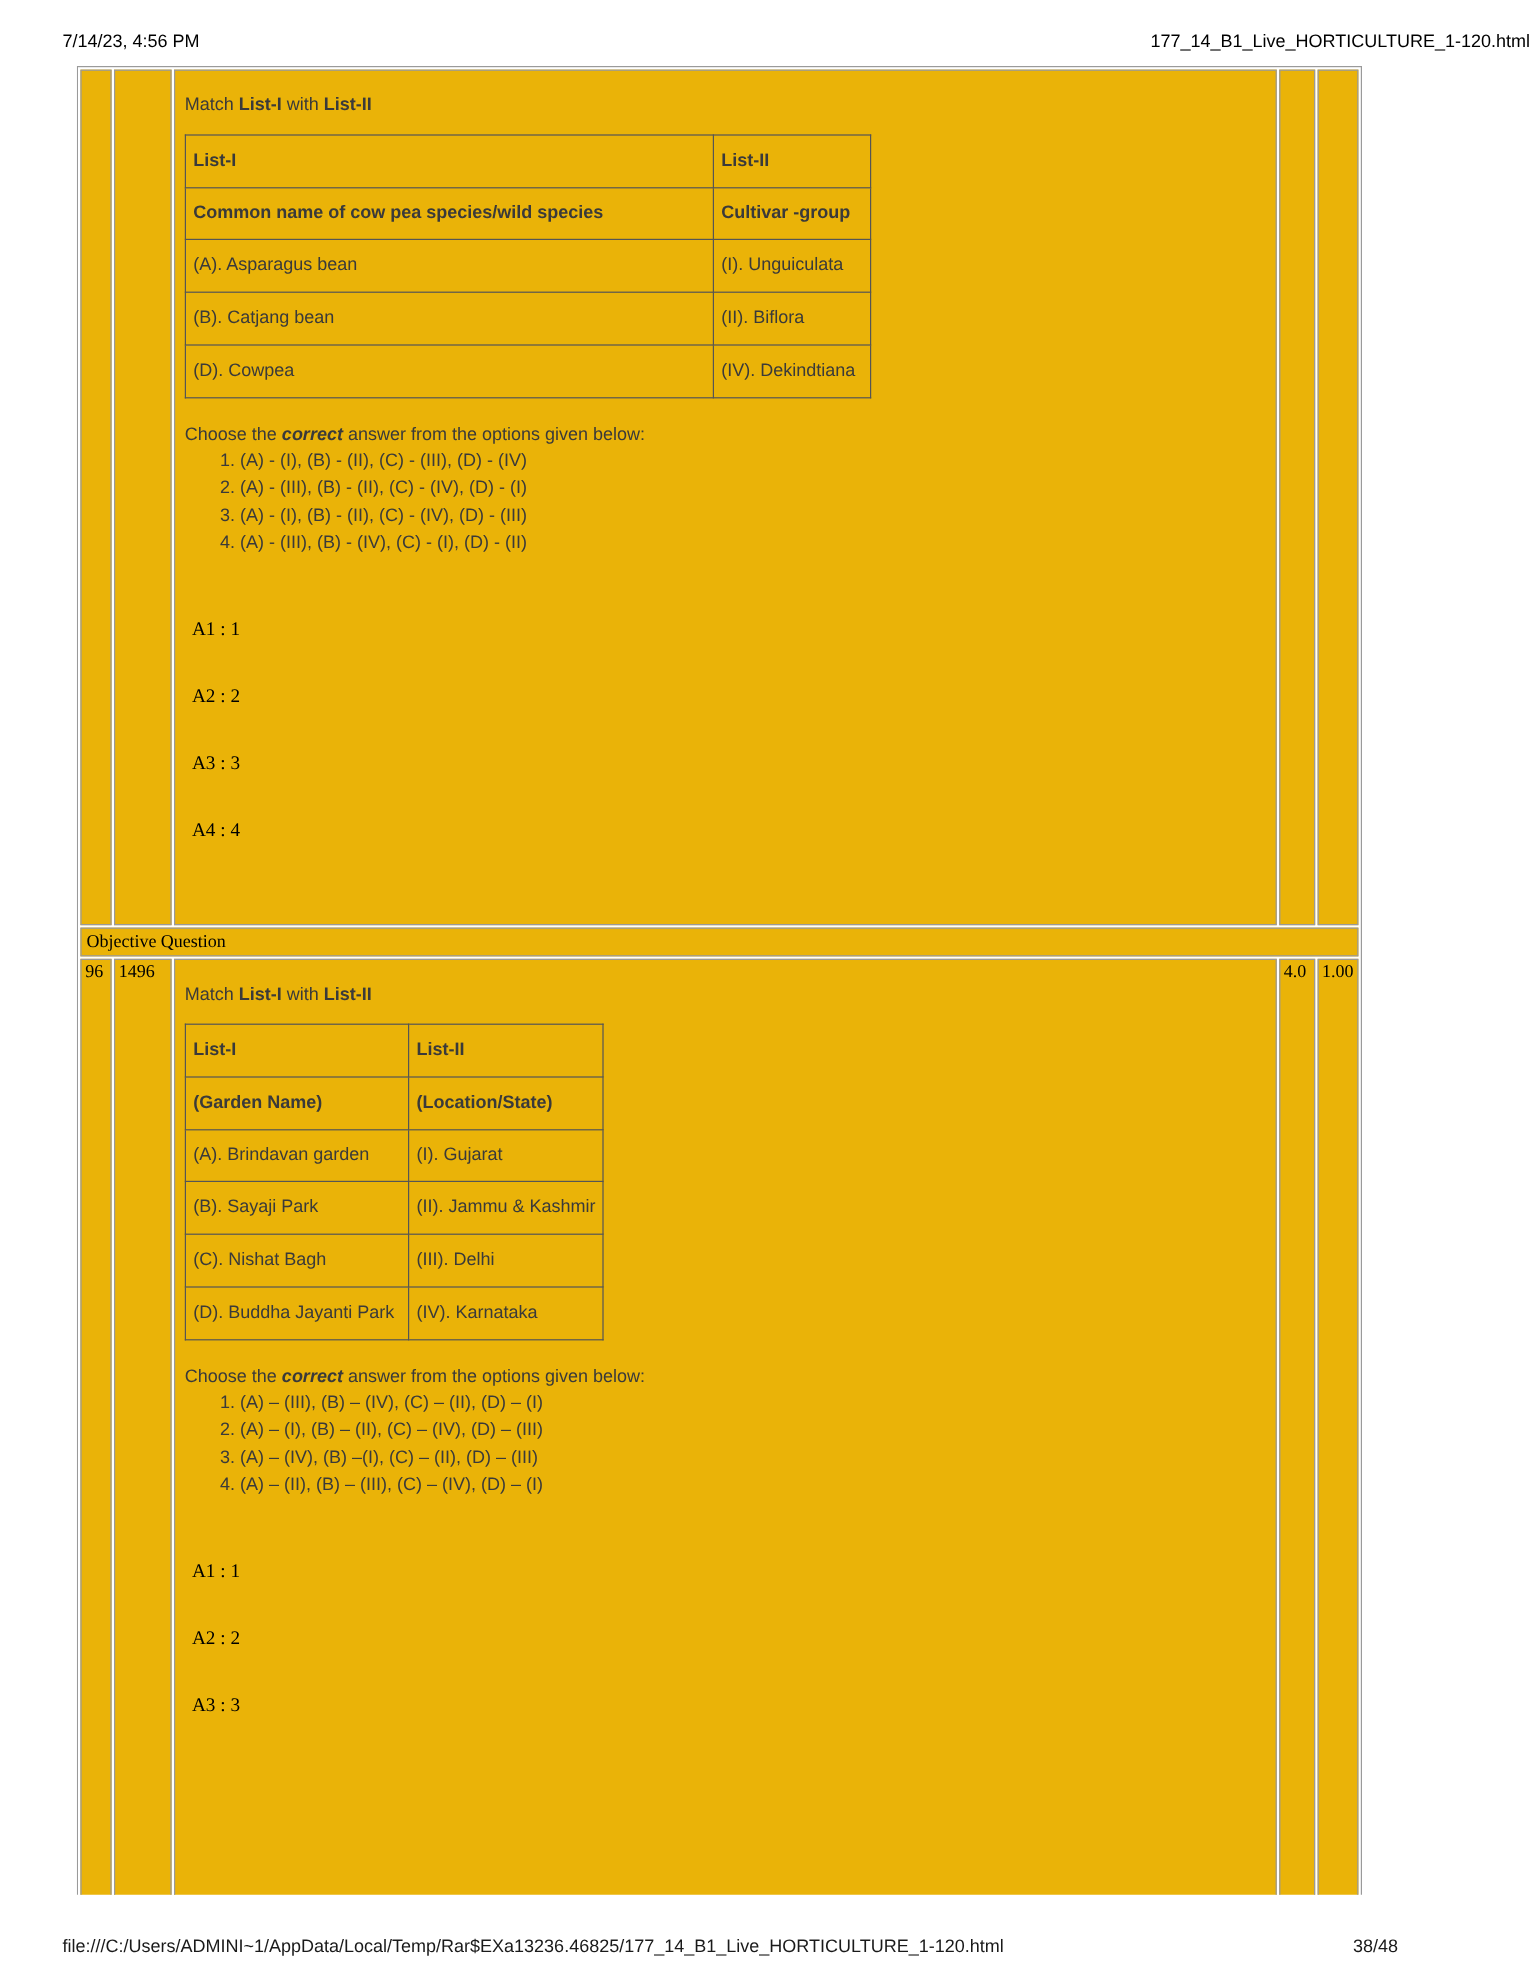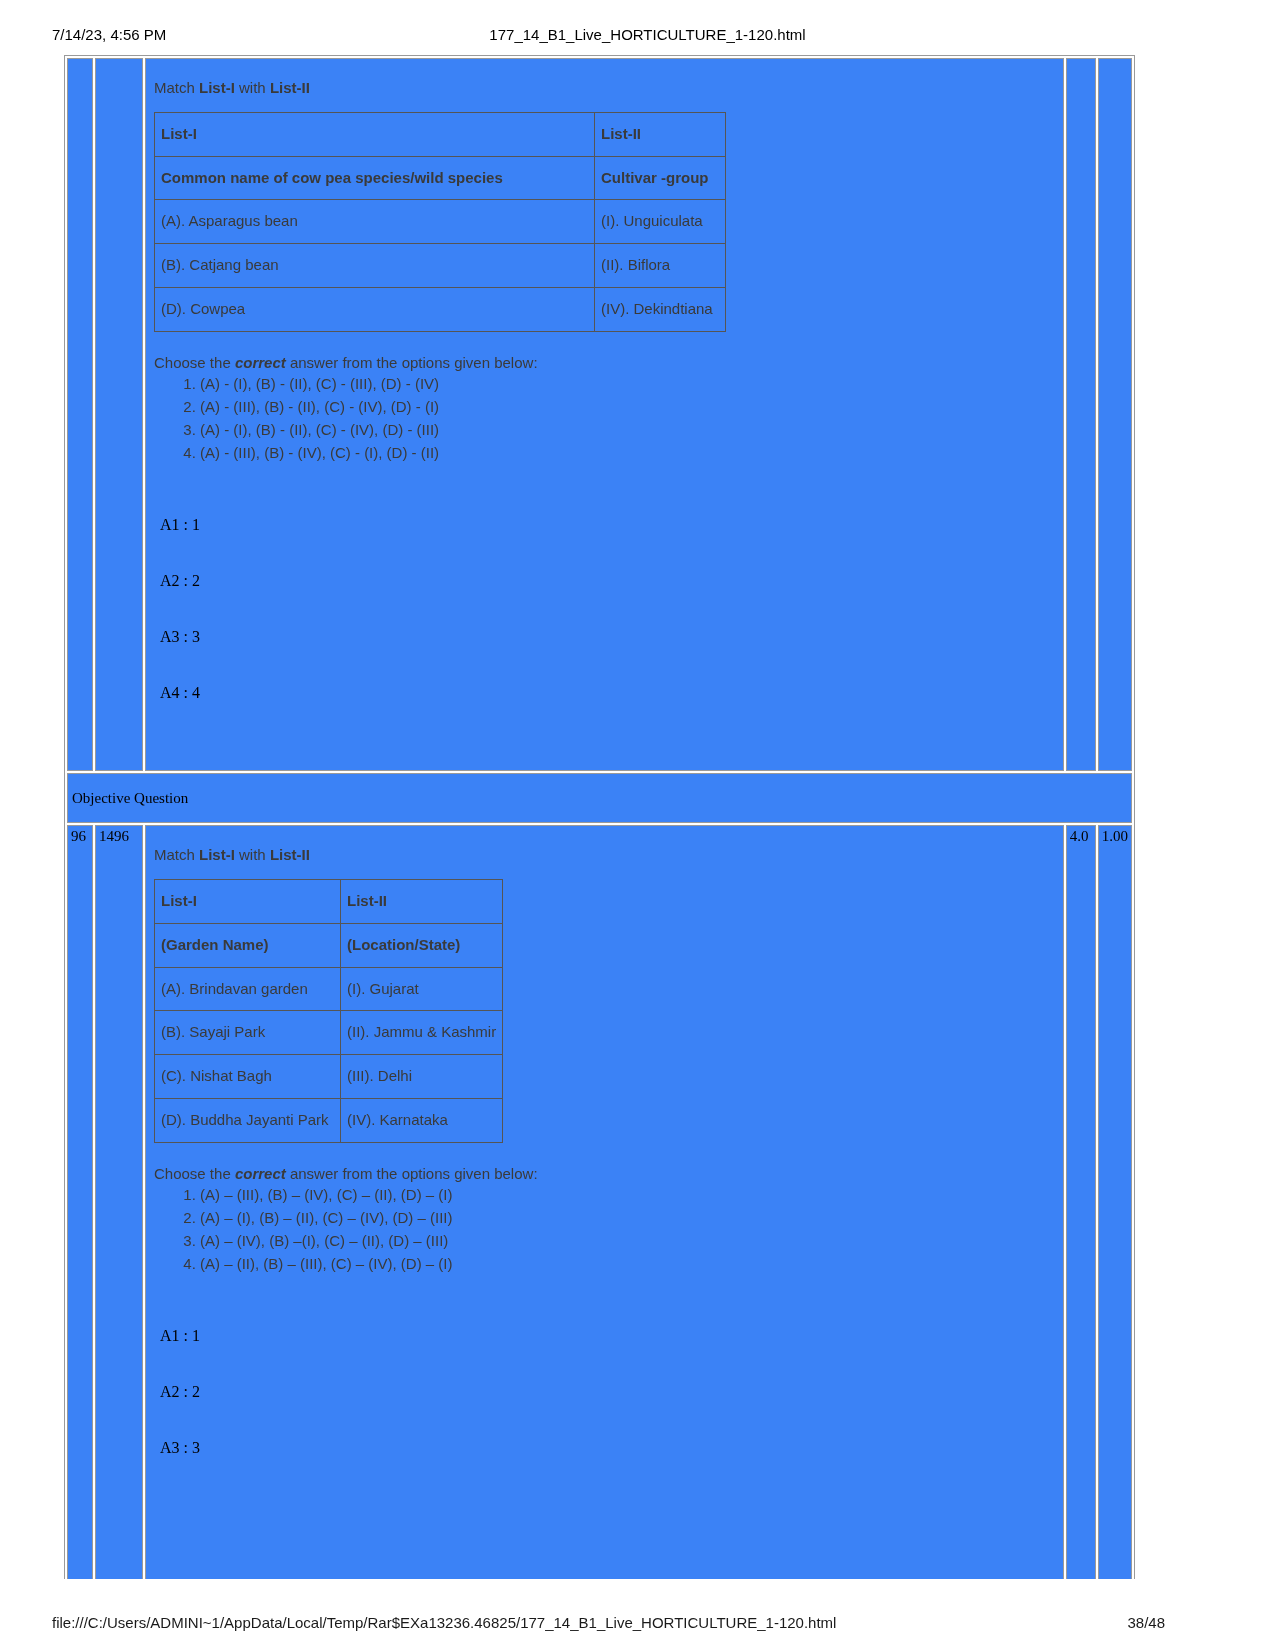--- a/index.html
+++ b/index.html
@@ -7,54 +7,54 @@
     width:1275px; height:1651px;
     background:#ffffff;
     font-family:"Liberation Sans", sans-serif;
     position:relative; overflow:hidden;
     color:#1a1a1a;
   }
 
   
   .print-header { position:absolute; top:26px; left:0; width:100%; font-size:15px; color:#000000; }
   .print-header .date { position:absolute; left:52px; top:0; white-space:nowrap; }
-  .print-header .title { display:block; text-align:center; white-space:nowrap;margin-left:20px; }
+  .print-header .title { display:block; text-align:right; white-space:nowrap;margin-left:20px; }
 
   
   .print-footer { position:absolute; bottom:20px; left:0; width:100%; font-size:15px; color:#1a1a1a; }
   .print-footer .url { position:absolute; left:52px; bottom:0; white-space:nowrap; }
   .print-footer .pageno { position:absolute; right:110px; bottom:0; white-space:nowrap; }
 
   
   .sheet { position:absolute; top:55px; left:64px; width:1071px; height:1524px; overflow:hidden; }
   table.outer {
     width:100%;
     border-collapse:separate; border-spacing:2px;
     border:1px solid #9a9a9a;
   }
   table.outer > tbody > tr > td {
     border:1px solid #9a9a9a;
     vertical-align:top;
-    background:#3b82f6;
+    background:#eab308;
   }
   td.c-num  { width:26px; }
   td.c-id   { width:48px; }
   td.c-marks{ width:30px; }
   td.c-neg  { width:34px; }
   td.c-num, td.c-id, td.c-marks, td.c-neg {
     font-family:"Liberation Serif", serif;
     font-size:15px; color:#000;
     padding:2px 3px;
   }
   td.c-body { padding:20px 10px 30px 8px; font-size:15px; color:#3a3a3a; }
 
   tr.objective > td {
     font-family:"Liberation Serif", serif;
     font-size:15px; color:#000;
-    padding:15px 4px; line-height:18px;
+    padding:2px 4px; line-height:18px;
   }
 
   
   .qblock { line-height:1.25; }
   .qblock-2 { min-height:800px; }
   .match-line { margin:0 0 0 0; }
   .match-line b { font-weight:bold; }
 
   table.qtable { border-collapse:collapse; margin-top:14px; }
   table.qtable td {

